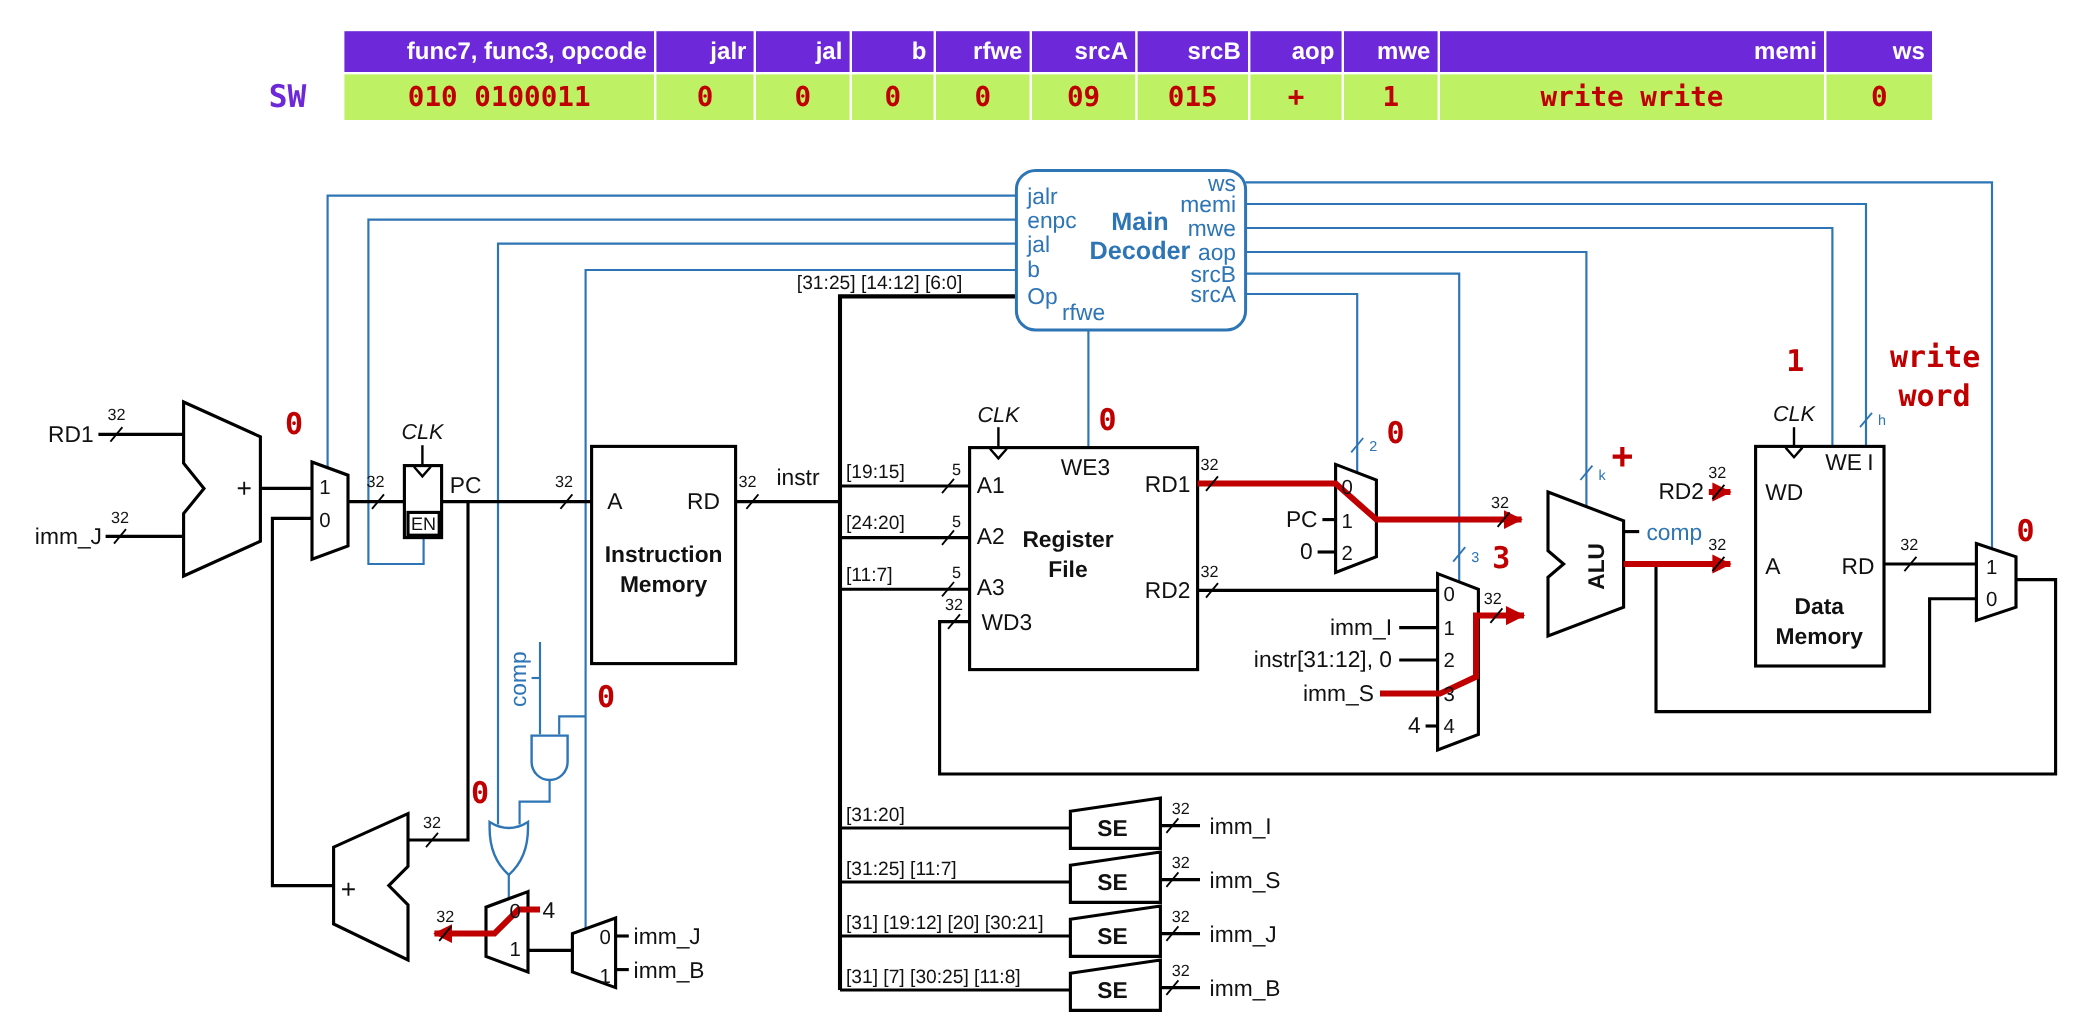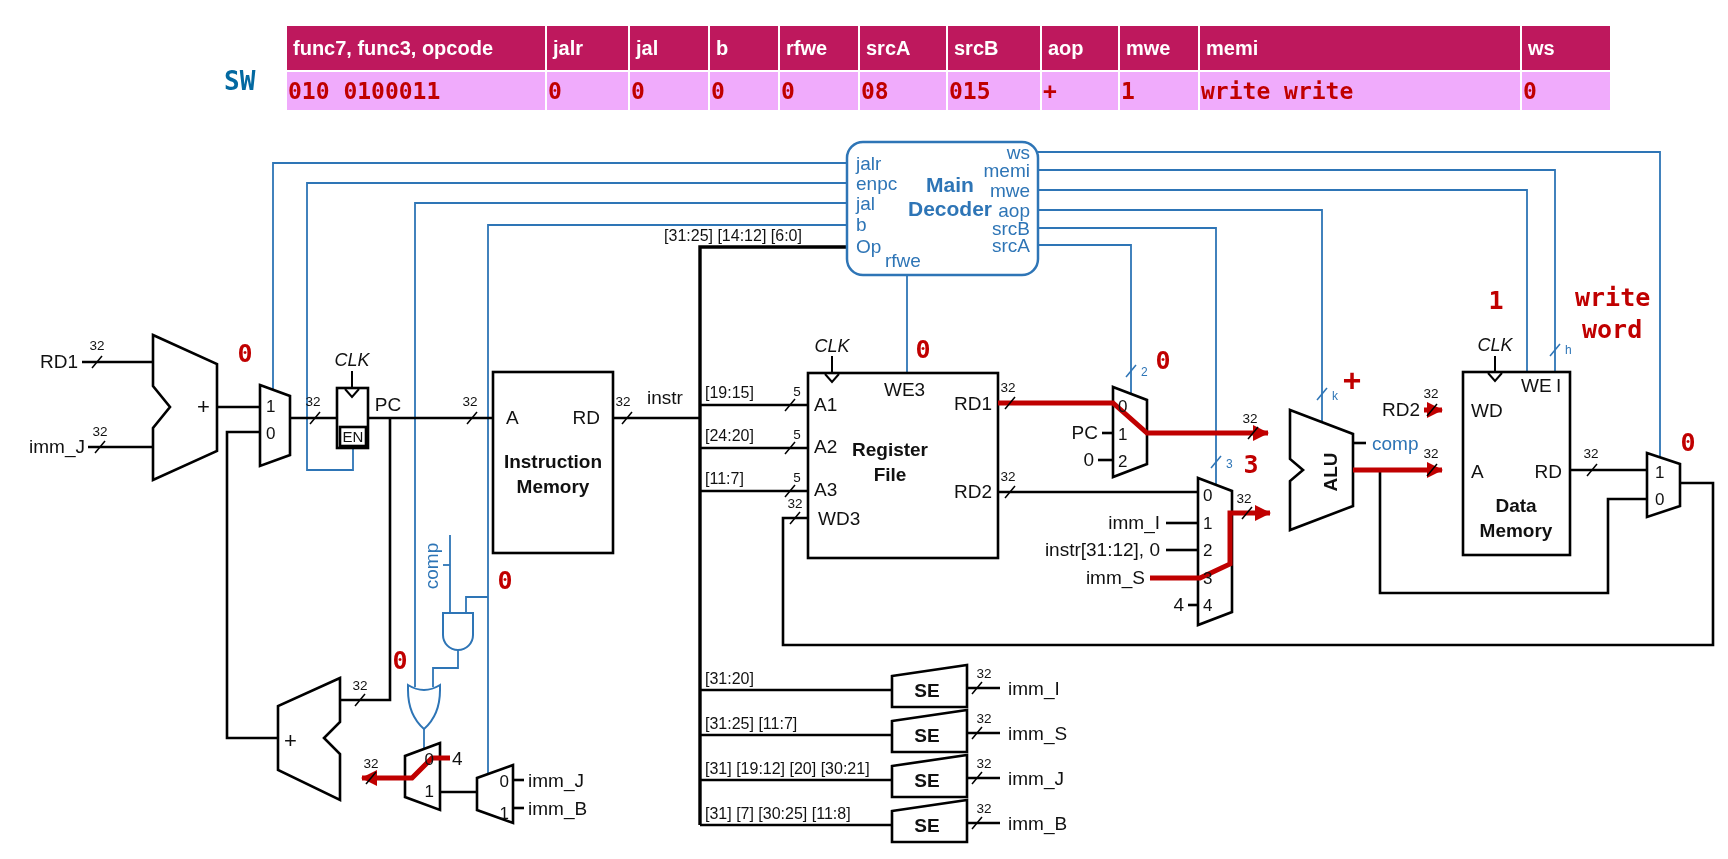--- a/index.html
+++ b/index.html
@@ -1,21 +1,21 @@
 <!DOCTYPE html>
 <html><head>
 <meta charset="utf-8">
 <style>
   html,body{margin:0;padding:0;background:#fff;width:1728px;height:859px;overflow:hidden}
   body{font-family:"Liberation Sans",sans-serif;position:relative}
   
   .ctl-table{position:absolute;left:285px;top:24px;border-collapse:separate;border-spacing:2px}
-  .ctl-table th{background:#be185d;color:#fff;font-size:20px;font-weight:bold;height:44px;padding:0 6px;text-align:left;font-family:"Liberation Sans",sans-serif}
-  .ctl-table td{background:#f0abfc;color:#c00000;font-size:23px;font-weight:600;height:36px;font-family:"DejaVu Sans Mono",monospace}
-  .row-label{position:absolute;left:224px;top:66px;font-size:26px;font-weight:bold;color:#0369a1;font-family:"DejaVu Sans Mono",monospace}
+  .ctl-table th{background:#6d28d9;color:#fff;font-size:20px;font-weight:bold;height:34px;padding:0 6px;text-align:right;font-family:"Liberation Sans",sans-serif}
+  .ctl-table td{background:#bef264;color:#c00000;font-size:23px;font-weight:600;height:36px;text-align:center;font-family:"DejaVu Sans Mono",monospace}
+  .row-label{position:absolute;left:224px;top:66px;font-size:26px;font-weight:bold;color:#6d28d9;font-family:"DejaVu Sans Mono",monospace}
   
   svg{position:absolute;left:0;top:0}
   svg text{font-family:"Liberation Sans",sans-serif;fill:#111}
   .t{font-size:19px}
   .tb{font-size:19px;font-weight:bold}
   .t16{font-size:16px}
   .tw{font-size:13.5px}
   .mx{font-size:17px}
   .pl{font-size:22px}
   .it{font-size:18px;font-style:italic}
@@ -68,21 +68,21 @@
     <th>mwe</th>
     <th>memi</th>
     <th>ws</th>
   </tr>
   <tr>
     <td>010 0100011</td>
     <td>0</td>
     <td>0</td>
     <td>0</td>
     <td>0</td>
-    <td>08</td>
+    <td>09</td>
     <td>015</td>
     <td>+</td>
     <td>1</td>
     <td>write write</td>
     <td>0</td>
   </tr>
 </tbody>
   </table>
 
 <svg width="1728" height="859" viewBox="0 0 1728 859">

